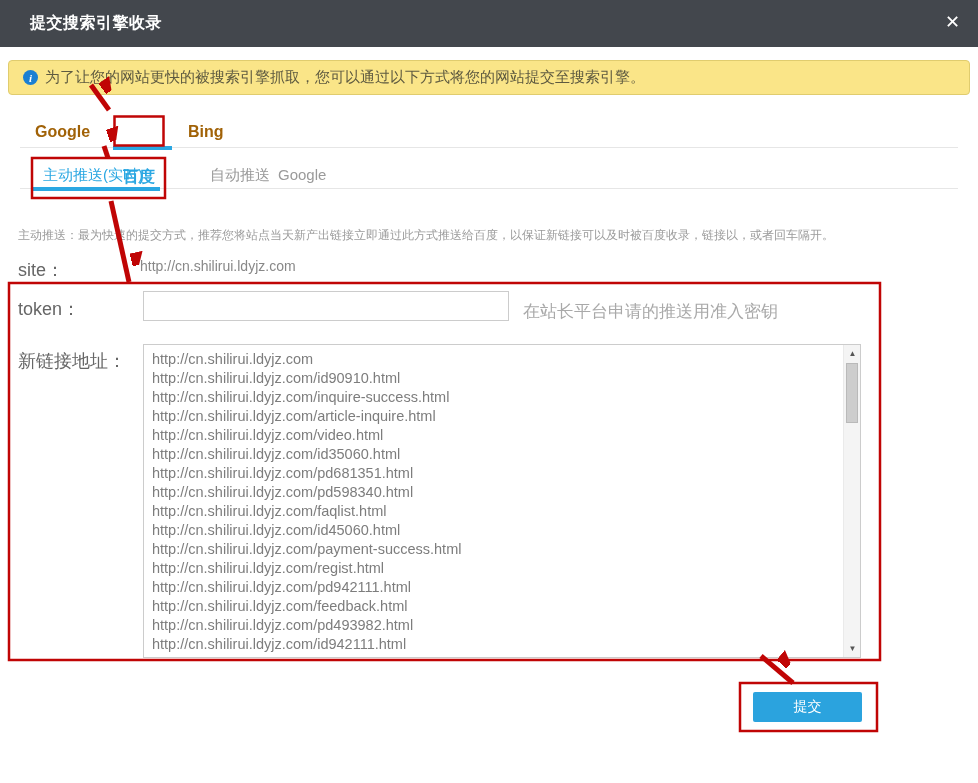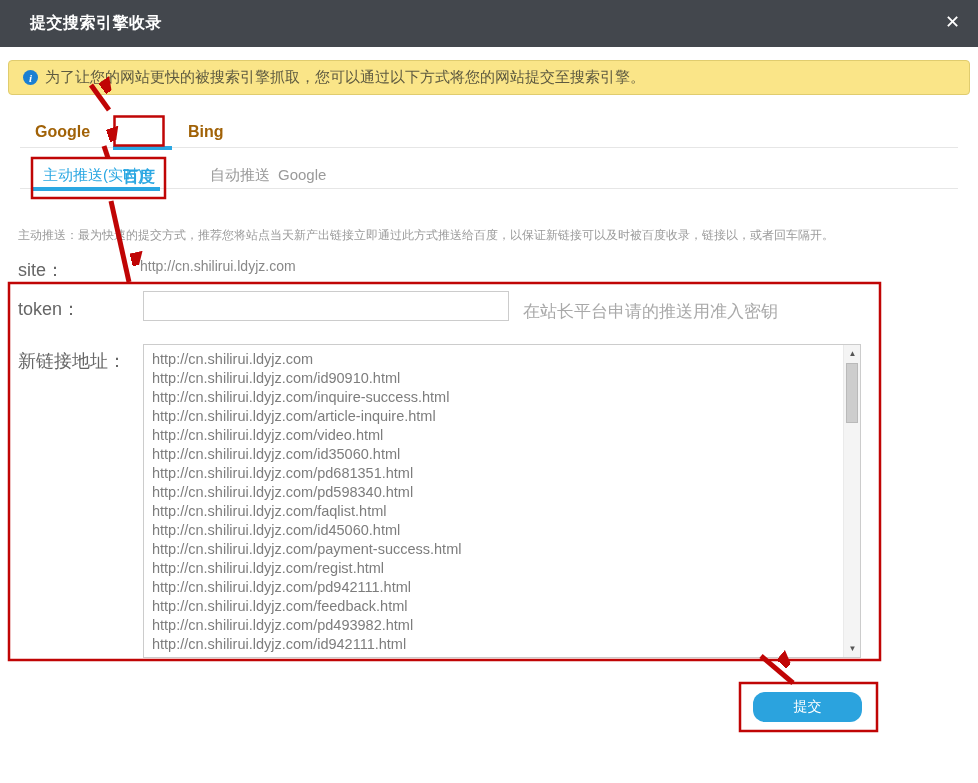--- a/index.html
+++ b/index.html
@@ -46,21 +46,21 @@
   .links-content { position:absolute; left:8px; top:5px; right:18px; bottom:0; overflow:hidden; }
   .url-line { font-size:14.5px; line-height:19px; color:#7d7d7d; white-space:nowrap; }
 
   
   .sb { position:absolute; top:0; right:0; width:17px; height:100%; background:#f4f4f4; border-left:1px solid #eaeaea; }
   .sb-btn { position:absolute; left:0; width:17px; height:17px; display:flex; align-items:center; justify-content:center; font-size:8px; color:#555; cursor:pointer; }
   .sb-up { top:0; } .sb-down { bottom:0; }
   .sb-thumb { position:absolute; left:2px; top:18px; width:12px; height:60px; background:#cdcdcd; border:1px solid #b9b9b9; cursor:pointer; }
 
   
-  .submit-btn { position:absolute; left:753px; top:692px; width:109px; height:30px; background:#2ba3de; border:none; border-radius:12px; color:#fff; font-size:14px; cursor:pointer; font-family:inherit; }
+  .submit-btn { position:absolute; left:753px; top:692px; width:109px; height:30px; background:#2ba3de; border:none; border-radius:2px; color:#fff; font-size:14px; cursor:pointer; font-family:inherit; }
 
   .overlay { position:absolute; left:0; top:0; width:978px; height:783px; pointer-events:none; }
 </style>
 </head>
 <body>
 
 <div class="canvas">
 
   <div class="hdr">
     <span class="hdr-title">提交搜索引擎收录</span>

